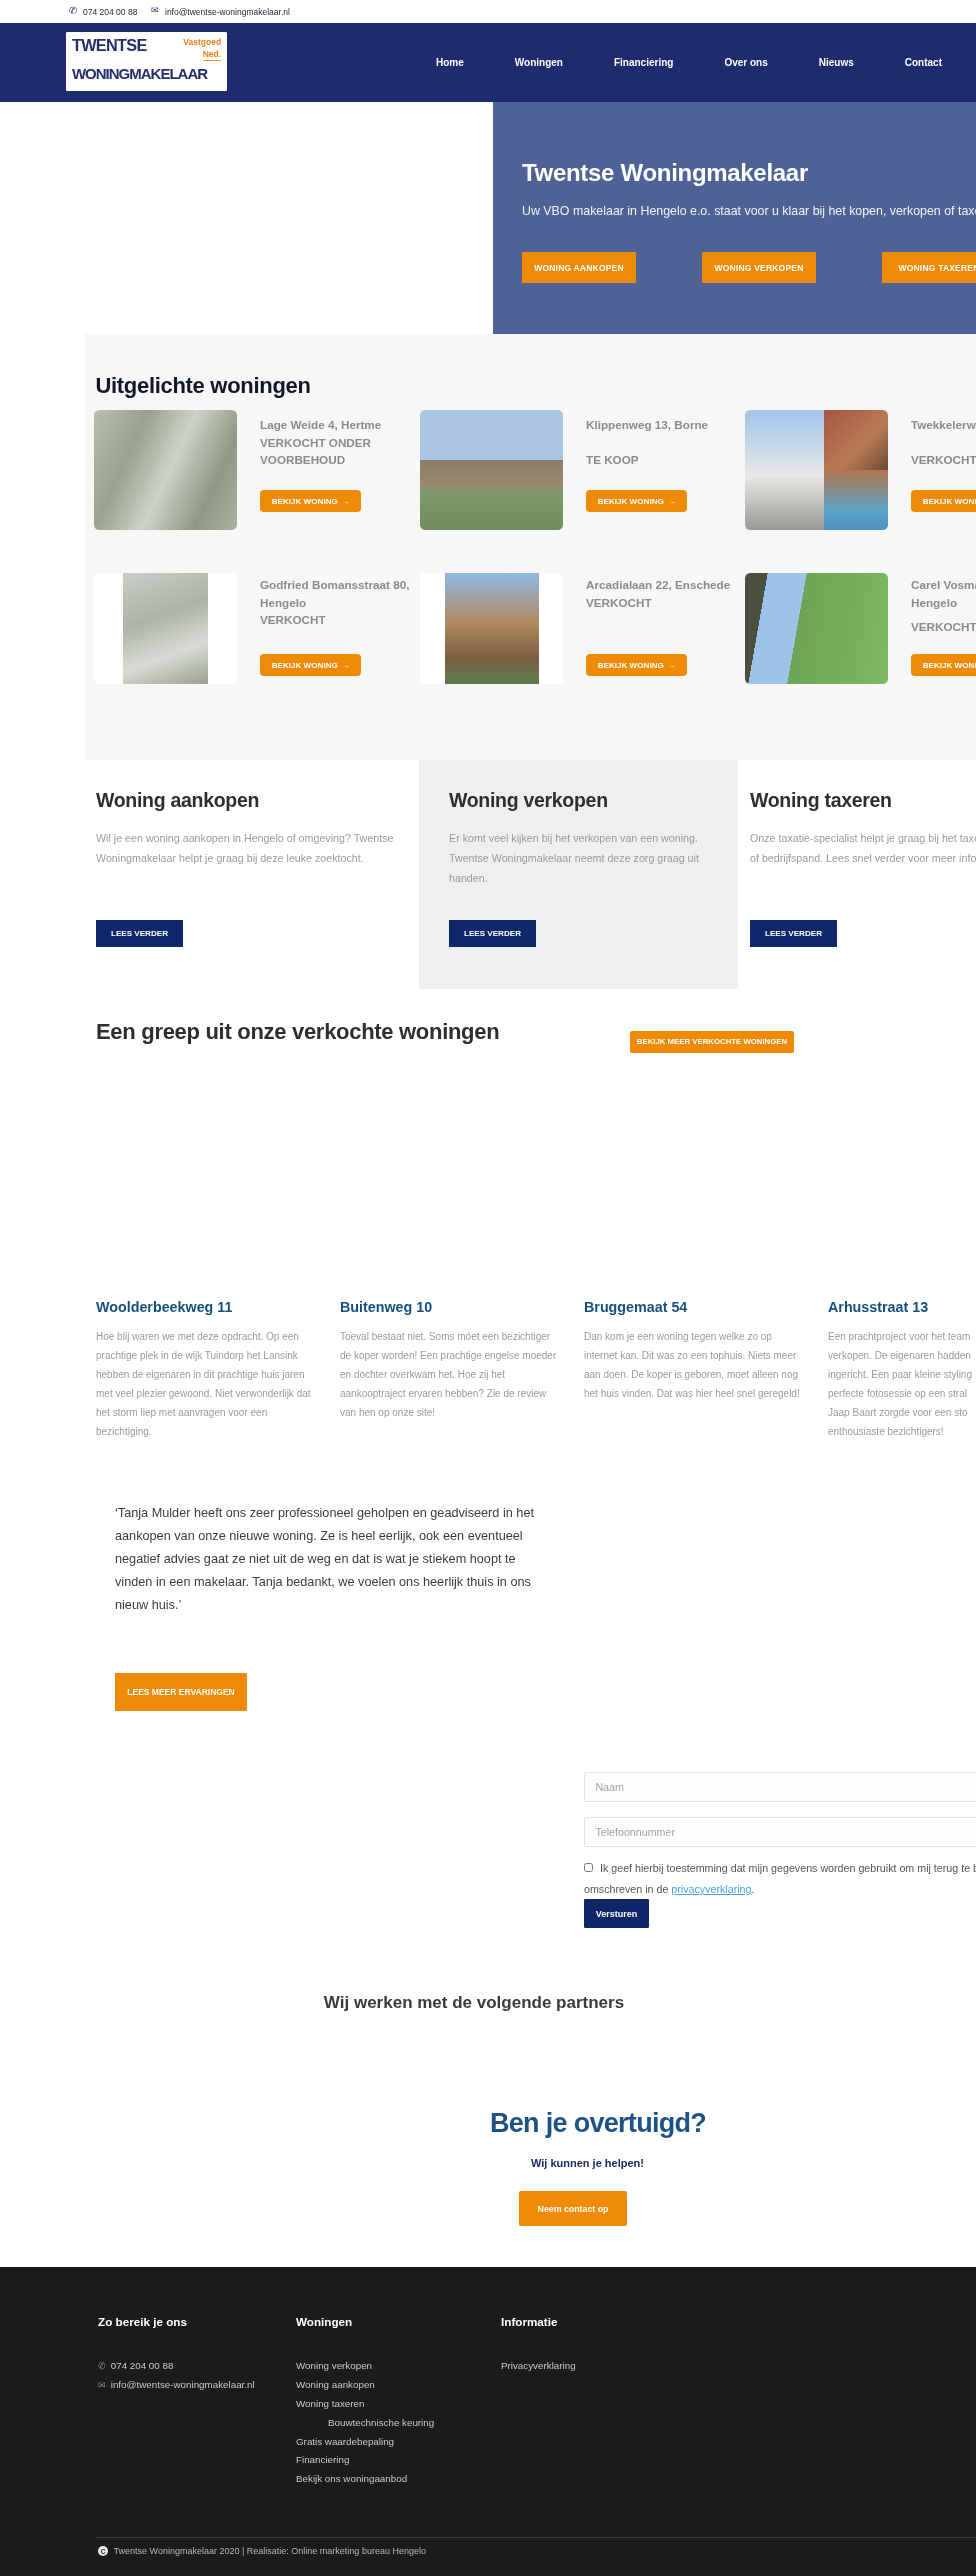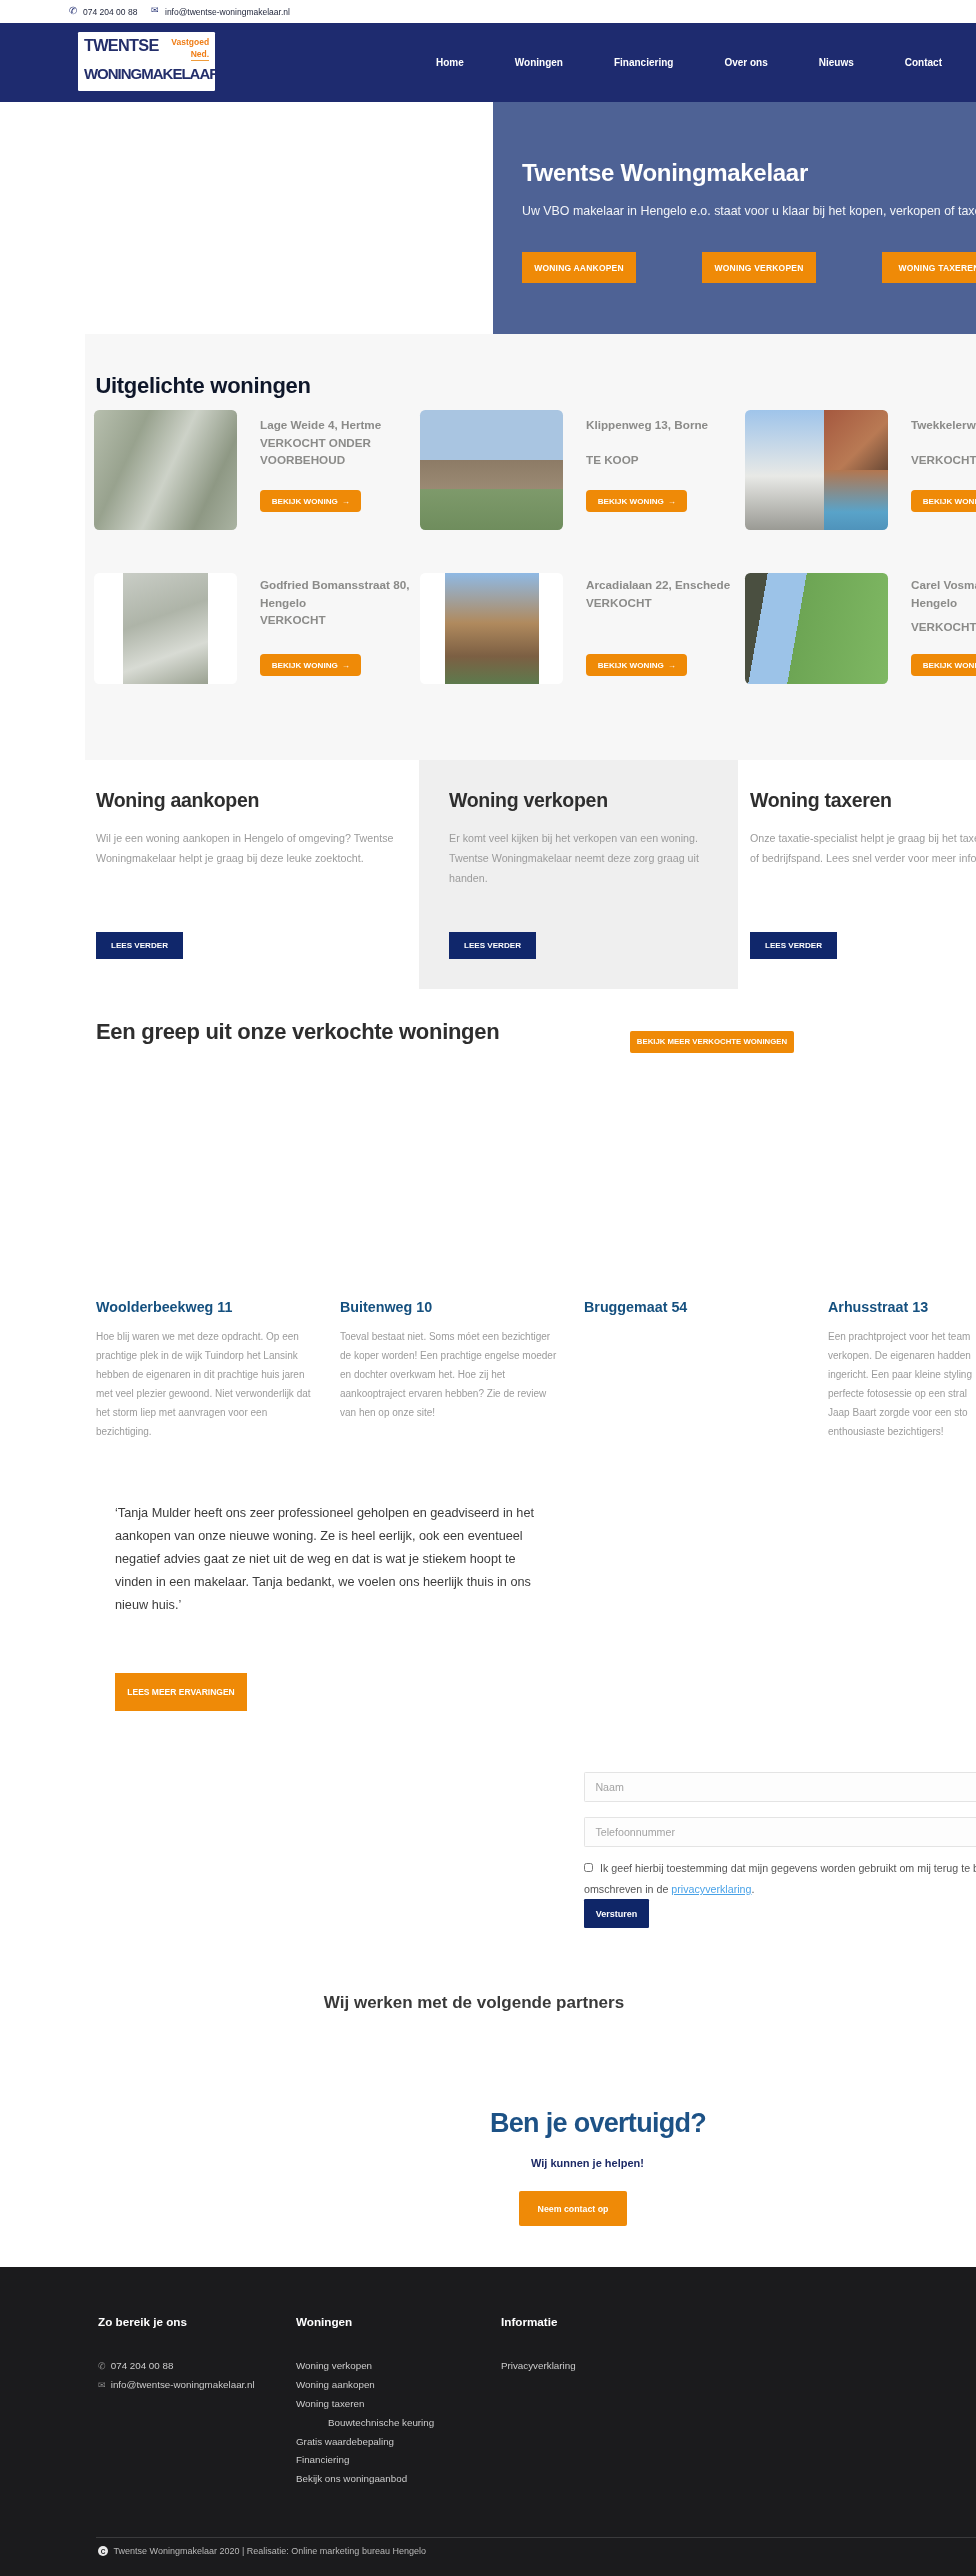--- a/index.html
+++ b/index.html
@@ -7,21 +7,21 @@
   body { font-family:"Liberation Sans", sans-serif; background:#fff; }
   #page { position:relative; width:976px; height:2576px; overflow:hidden; background:#fff; }
 
   
   #topbar { position:absolute; top:0; left:0; width:976px; height:23px; background:#ffffff; }
   #topbar .ic { position:absolute; font-size:9.8px; color:#1e2b6f; top:5.2px; }
   #topbar .txt { position:absolute; top:6.5px; font-size:8.5px; color:#23293e; font-weight:500; }
 
   
   #navbar { position:absolute; top:23px; left:0; width:976px; height:79px; background:#1e2b6f; }
-  #logo { position:absolute; left:78px; top:8.5px; width:137px; height:59px; background:#ffffff; border-radius:1.3px; overflow:hidden; }
+  #logo { position:absolute; left:66px; top:8.5px; width:161px; height:59px; background:#ffffff; border-radius:1.3px; overflow:hidden; }
   #logo .l1 { position:absolute; left:5.9px; top:4.6px; font-size:16.3px; font-weight:bold; color:#232e6a; letter-spacing:-0.7px; }
   #logo .l2 { position:absolute; left:5.9px; top:33px; font-size:15px; font-weight:bold; color:#232e6a; letter-spacing:-1px; }
   #logo .b1 { position:absolute; right:5.9px; top:5.9px; font-size:8.5px; font-weight:bold; color:#ef7d16; }
   #logo .b2 { position:absolute; right:5.9px; top:17.6px; font-size:8.5px; font-weight:bold; color:#ef7d16; border-bottom:1.3px solid #ef9b3a; padding-bottom:0.7px; }
   #navmenu { position:absolute; left:409px; top:0; height:79px; display:flex; align-items:center; gap:24px; }
   #navmenu .item { color:#ffffff; font-size:10px; font-weight:bold; cursor:pointer; white-space:nowrap;padding-left:27px; }
 
   
   #hero { position:absolute; top:102px; left:0; width:976px; height:232px; background:#ffffff; }
   #hero-panel { position:absolute; left:493px; top:0; width:523px; height:232px; background:#4e6295; }
@@ -49,21 +49,21 @@
   .ph4 { background:linear-gradient(160deg,#c9cdc6 0%,#aeb4a8 40%,#d8dbd4 70%,#9aa191 100%); }
   .ph5 { background:linear-gradient(#8fb9e4 0%,#b08a5e 45%,#7c5f43 75%,#5d7a4d 100%); }
   .ph6 { background:linear-gradient(100deg,#4a4f40 0%,#4a4f40 14%,#9cc3e8 14%,#9cc3e8 38%,#6da554 38%,#7fb863 100%); }
 
   
   #services { position:absolute; top:760px; left:0; width:976px; height:229px; background:#ffffff; }
   #services-midpane { position:absolute; left:419px; top:0; width:319px; height:229px; background:#efefef; }
   .svc-heading { position:absolute; top:29px; font-size:19.5px; font-weight:bold; color:#2e2e2e; letter-spacing:-0.3px; white-space:nowrap; }
   .svc-body { position:absolute; top:68px; font-size:10.7px; color:#9b9b9b; line-height:20px; }
   .svc-line { white-space:nowrap; }
-  .lees-btn { position:absolute; top:172px; width:87px; height:27px; background:#10276b; color:#fff; font-size:8.1px; font-weight:bold; display:flex; align-items:center; justify-content:center; cursor:pointer; }
+  .lees-btn { position:absolute; top:160px; width:87px; height:27px; background:#10276b; color:#fff; font-size:8.1px; font-weight:bold; display:flex; align-items:center; justify-content:center; cursor:pointer; }
 
   
   #sold { position:absolute; top:990px; left:0; width:976px; height:495px; background:#ffffff; }
   #sold-heading { position:absolute; left:96px; top:29px; font-size:22px; font-weight:bold; color:#2e2e2e; letter-spacing:-0.3px; }
   #sold-more-btn { position:absolute; left:630px; top:41px; width:164px; height:21.5px; background:#ef8a07; border-radius:2px; color:#fff; font-size:7.8px; font-weight:bold; display:flex; align-items:center; justify-content:center; cursor:pointer; }
   .sold-col-heading { position:absolute; top:309px; font-size:14.3px; font-weight:bold; color:#15507f; white-space:nowrap; }
   .sold-col-body { position:absolute; top:337px; width:218px; font-size:10px; color:#9b9b9b; line-height:19px; }
   .sold-col-body .frag { white-space:nowrap; display:block; }
 
   
@@ -216,20 +216,21 @@
     <div id="sold-heading">Een greep uit onze verkochte woningen</div>
     <div id="sold-more-btn">BEKIJK MEER VERKOCHTE WONINGEN</div>
 
     <div class="sold-col-heading" style="left:96px;">Woolderbeekweg 11</div>
     <div class="sold-col-body" style="left:96px;">Hoe blij waren we met deze opdracht. Op een prachtige plek in de wijk Tuindorp het Lansink hebben de eigenaren in dit prachtige huis jaren met veel plezier gewoond. Niet verwonderlijk dat het storm liep met aanvragen voor een bezichtiging.</div>
 
     <div class="sold-col-heading" style="left:340px;">Buitenweg 10</div>
     <div class="sold-col-body" style="left:340px;">Toeval bestaat niet. Soms móet een bezichtiger de koper worden! Een prachtige engelse moeder en dochter overkwam het. Hoe zij het aankooptraject ervaren hebben? Zie de review van hen op onze site!</div>
 
     <div class="sold-col-heading" style="left:584px;">Bruggemaat 54</div>
+    <div class="sold-col-body" style="left:584px;">Dan kom je een woning tegen welke zo op internet kan. Dit was zo een tophuis. Niets meer aan doen. De koper is geboren, moet alleen nog het huis vinden.  Dat was hier heel snel geregeld!</div>
 
     <div class="sold-col-heading" style="left:828px;">Arhusstraat 13</div>
     <div class="sold-col-body" style="left:828px; width:148px; overflow:hidden;">
       <span class="frag">Een prachtproject voor het team</span>
       <span class="frag">verkopen. De eigenaren hadden</span>
       <span class="frag">ingericht. Een paar kleine styling</span>
       <span class="frag">perfecte fotosessie op een stral</span>
       <span class="frag">Jaap Baart  zorgde voor een sto</span>
       <span class="frag">enthousiaste bezichtigers!</span>
     </div>

